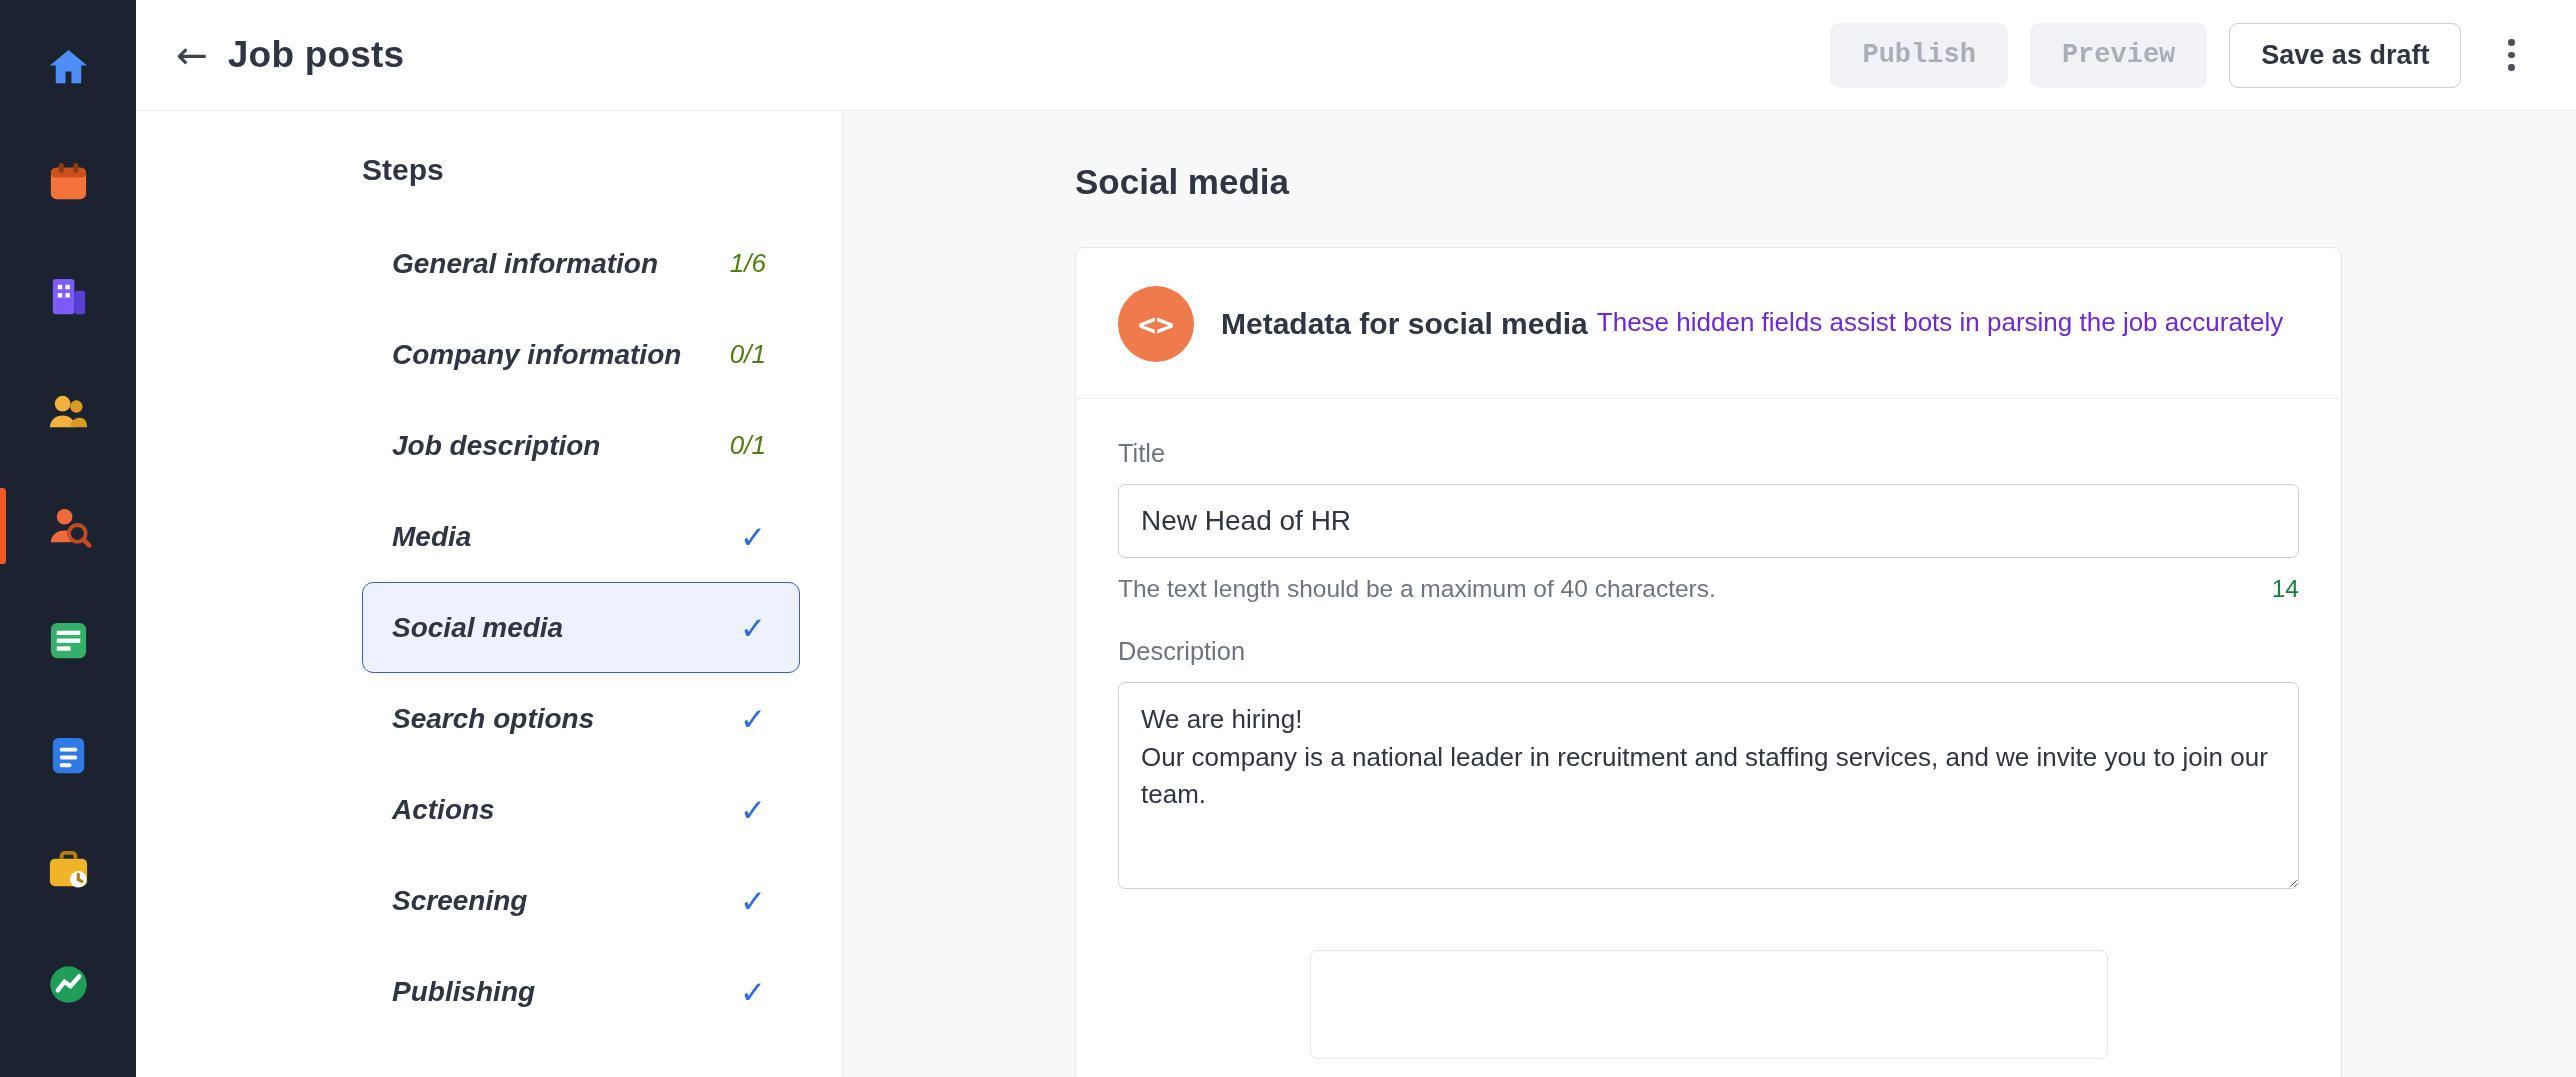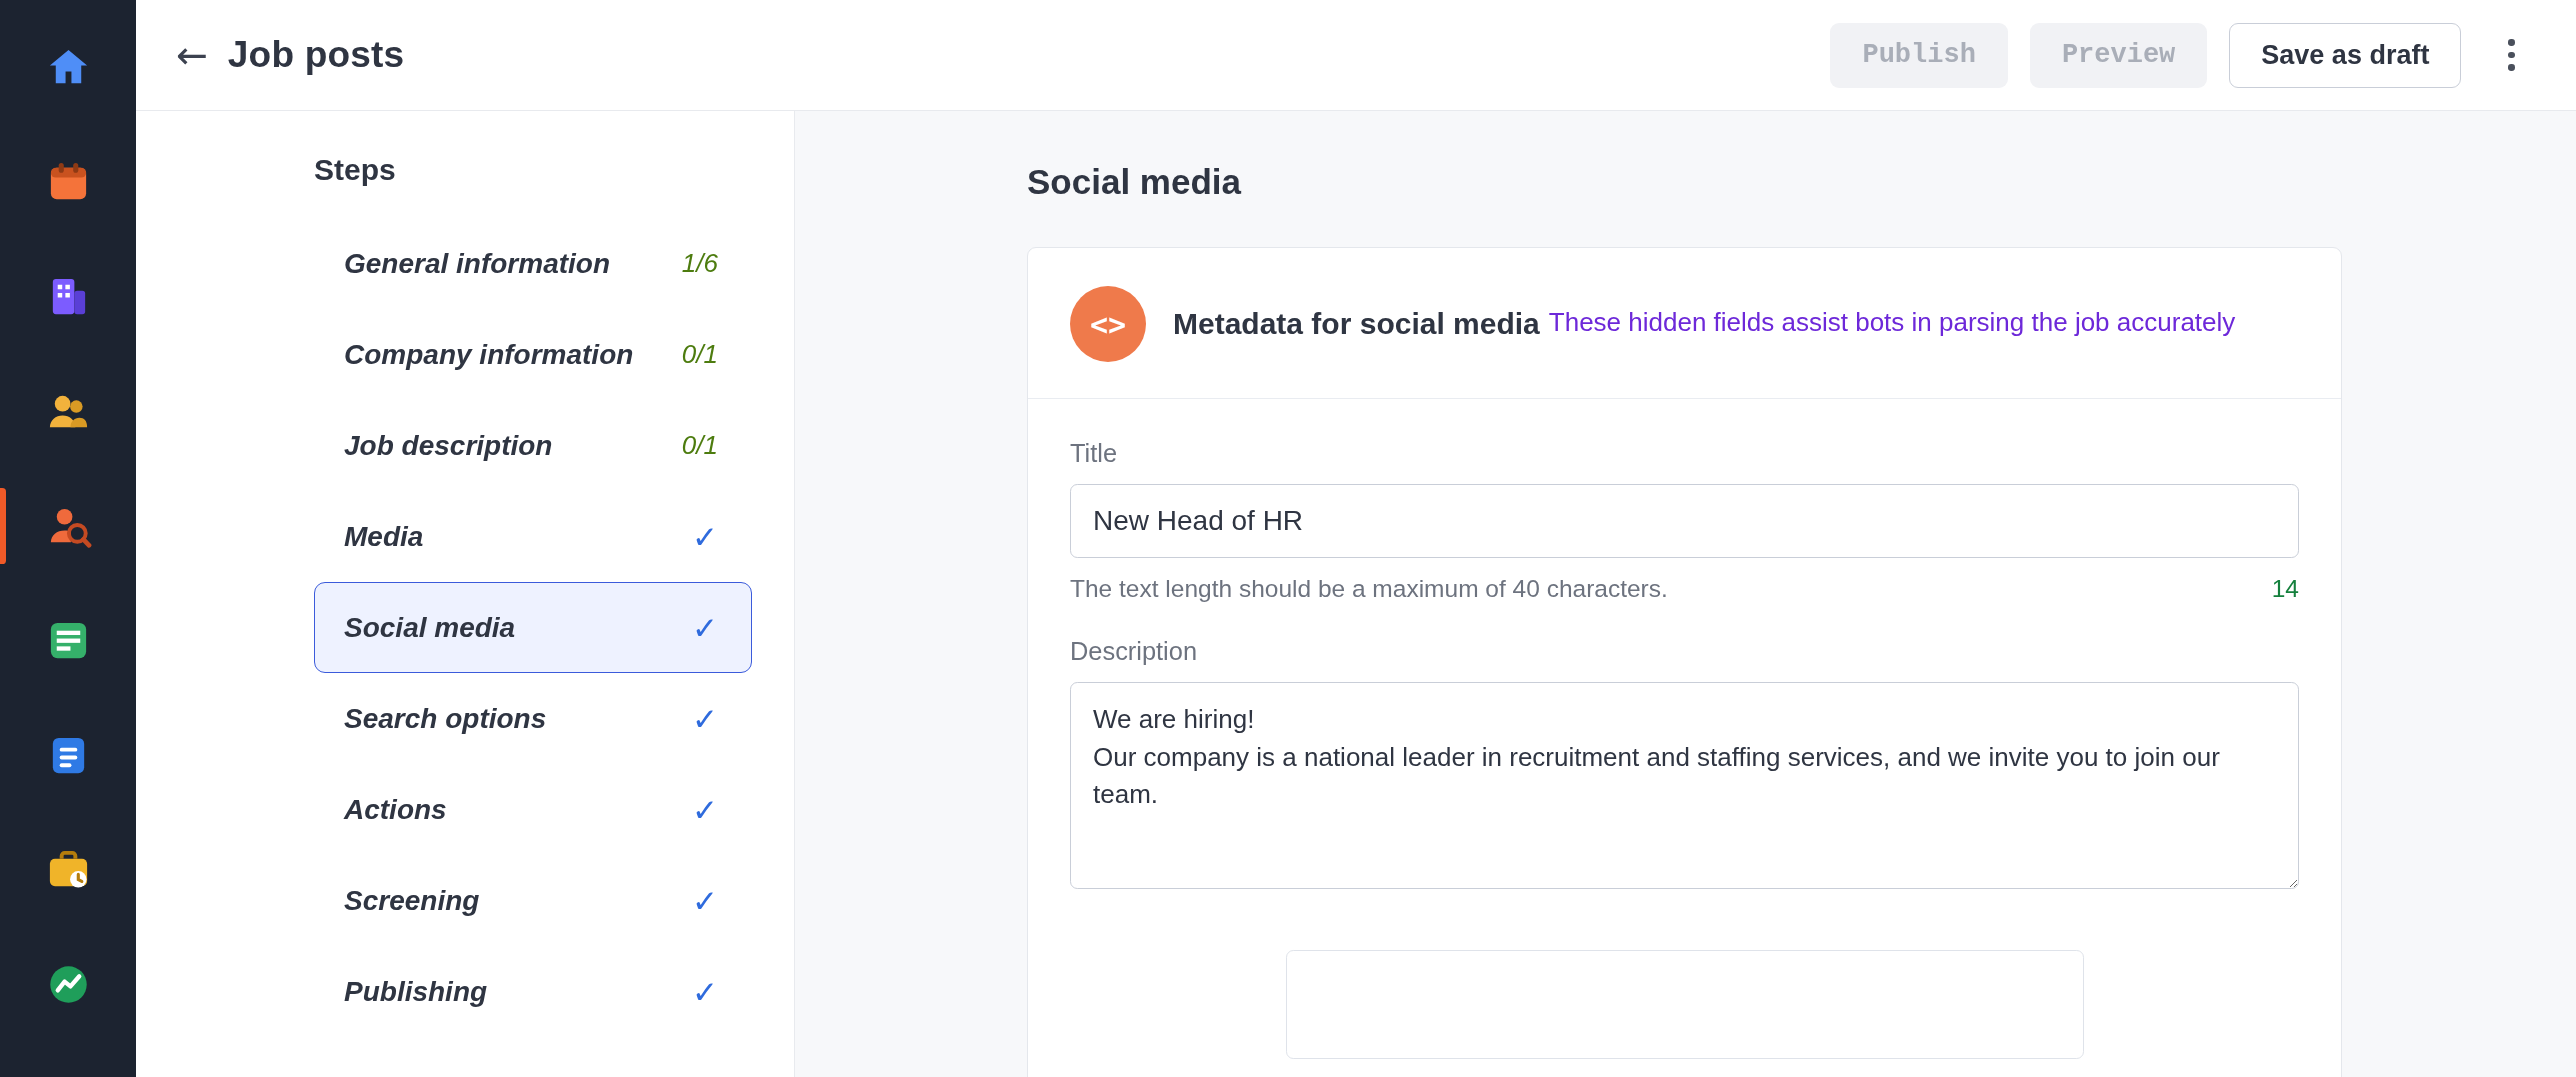--- a/index.html
+++ b/index.html
@@ -134,20 +134,21 @@
     width: 6.3px; height: 6.3px; border-radius: 50%;
     background: #4a505c;
     display: block;
   }
 
   
   .body {
     flex: 1 1 auto;
     display: flex;
     min-height: 0;
+    margin-left: 48px;
   }
   .steps-pane {
     width: 659px;
     flex: 0 0 659px;
     border-right: 0.9px solid #e8eaee;
     background: #ffffff;
     padding: 42px 0 0 0;
   }
   .steps-title {
     font-size: 30px;

